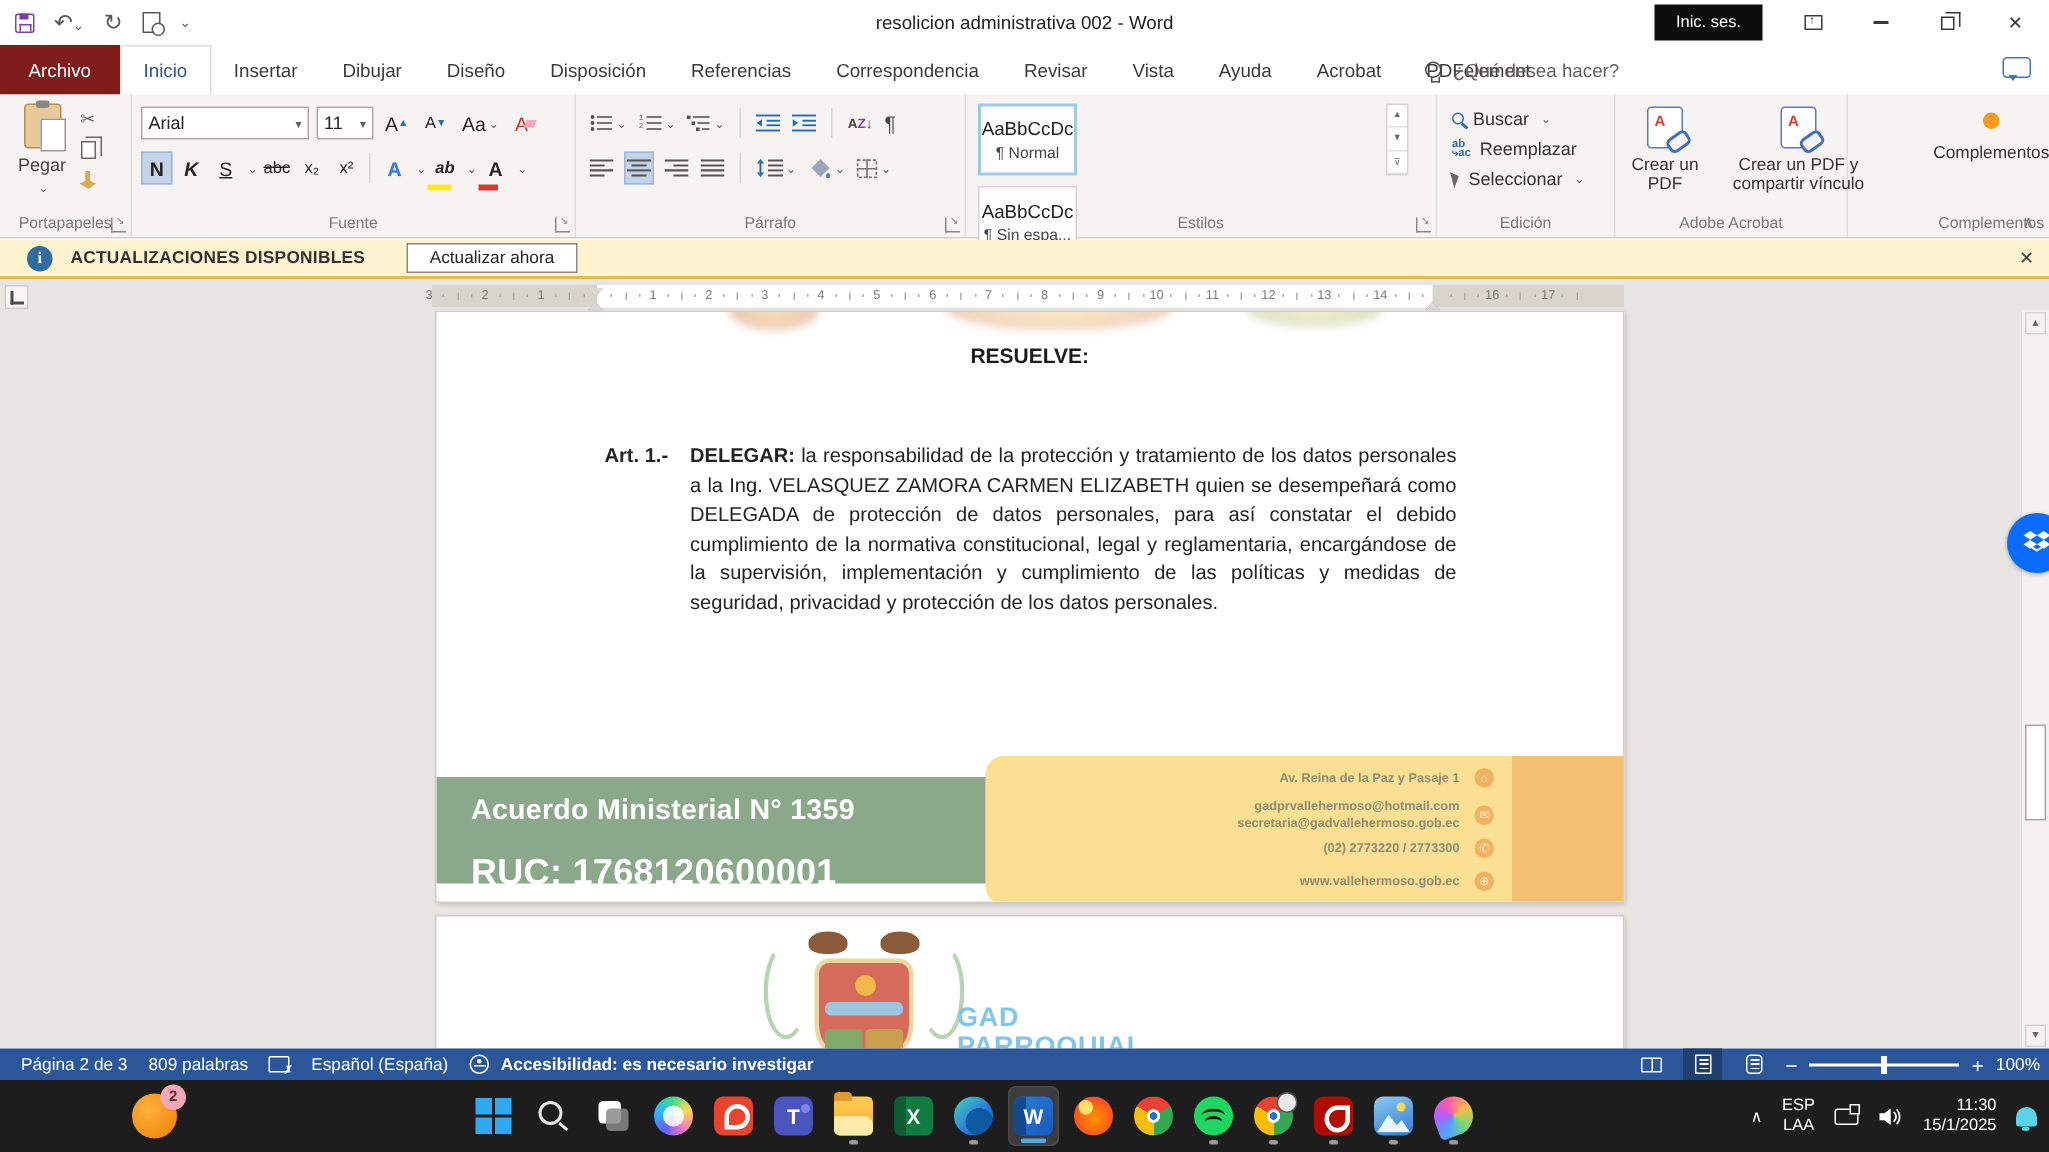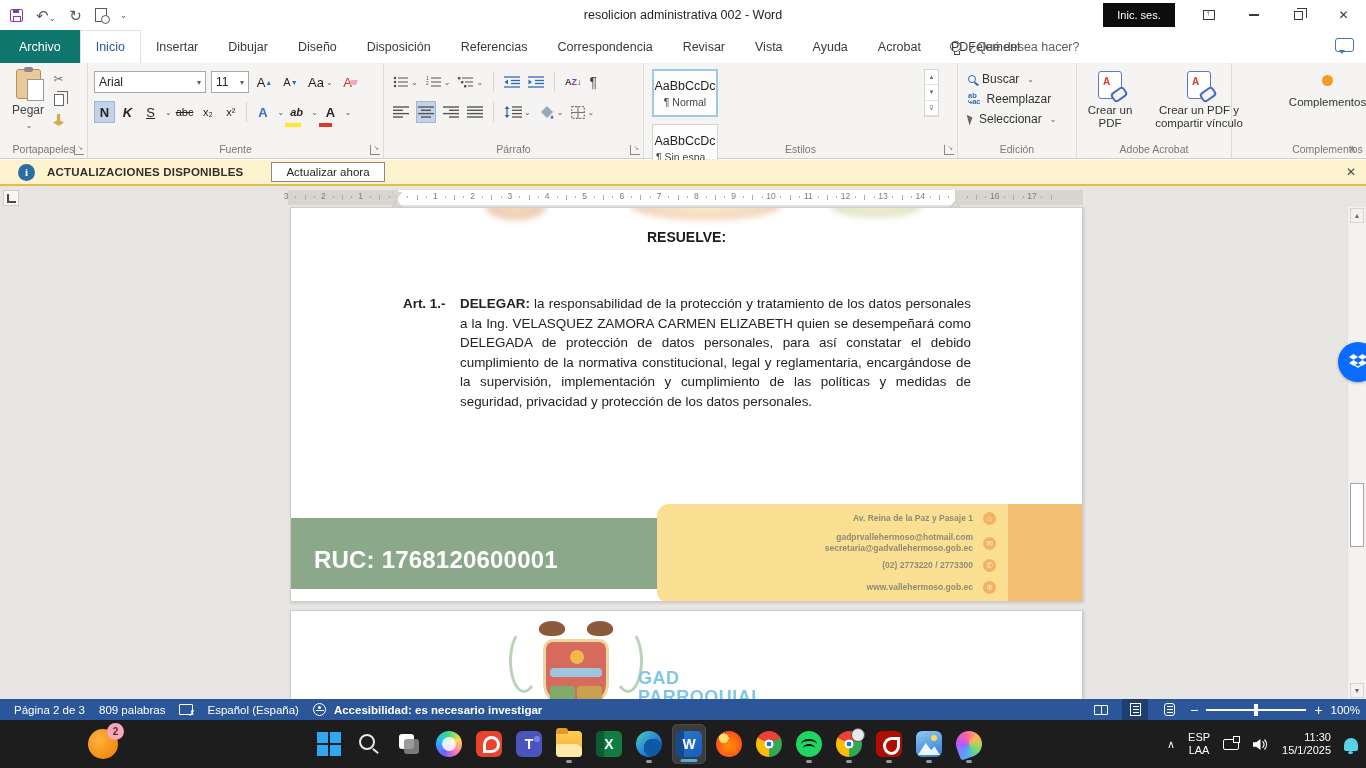--- a/index.html
+++ b/index.html
@@ -22,21 +22,21 @@
   .winbtn{width:45px;height:30px;display:flex;align-items:center;justify-content:center;color:#3b3a39;font-size:12px;}
   .rdo-ic{width:12px;height:10px;border:1.2px solid #3b3a39;position:relative;}
   .rdo-ic:after{content:"↑";position:absolute;left:2.5px;top:-2px;font-size:8px;}
   .min-ic{width:10px;height:1.4px;background:#3b3a39;}
   .res-ic{width:9px;height:9px;border:1.2px solid #3b3a39;position:relative;background:#fff;}
   .res-ic:before{content:"";position:absolute;left:2px;top:-4px;width:9px;height:9px;border:1.2px solid #3b3a39;border-bottom:none;border-left:none;}
 
   
   .tabrow{position:absolute;top:30px;left:0;right:0;height:33px;background:#fff;display:flex;align-items:stretch;}
   .rtab{padding:0 15px;display:flex;align-items:center;font-size:12.5px;color:#3b3a39;cursor:default;}
-  .rtab-file{background:#0f766e;color:#fff;padding:0 19px;}
+  .rtab-file{background:#7f1d1d;color:#fff;padding:0 19px;}
   .rtab-active{color:#2b579a;border:1px solid #e1dfdd;border-bottom:1px solid #fff;background:#fff;margin-bottom:-1px;}
   .tellme{position:absolute;left:950px;top:30px;height:33px;display:flex;align-items:center;gap:8px;color:#605e5c;font-size:12.5px;}
   .bulb{width:11px;height:11px;border:1.4px solid #4a4a4a;border-radius:50%;position:relative;}
   .bulb:after{content:"";position:absolute;left:2.5px;bottom:-4px;width:4px;height:3px;border:1px solid #4a4a4a;border-top:none;}
   .cmt{position:absolute;right:12px;top:38px;width:19px;height:14px;border:1.5px solid #3e78b5;border-radius:3px;}
   .cmt:after{content:"";position:absolute;left:3px;bottom:-6px;width:0;height:0;border:3px solid transparent;border-top:4px solid #3e78b5;}
 
   
   .ribbon{position:absolute;top:63px;left:0;right:0;height:96px;background:#f5f4f2;border-bottom:1px solid #d2d0ce;font-size:12px;color:#444;}
   .rgroup{position:absolute;top:0;bottom:0;border-right:1px solid #dedcda;}
@@ -694,20 +694,21 @@
           <div class="ctext">(02) 2773220 / 2773300</div>
           <div class="cic">✆</div>
         </div>
         <div class="crow" style="top:77px;">
           <div class="ctext">www.vallehermoso.gob.ec</div>
           <div class="cic">⊕</div>
         </div>
       </div>
 
       <div class="f-green">
+        <div class="l1">Acuerdo Ministerial N° 1359</div>
         <div class="l2">RUC: 1768120600001</div>
       </div>
     </div>
 
     <div class="page page2">
       <div class="laurel" style="left:218px;"></div>
       <div class="laurel rgt" style="left:322px;"></div>
       <div class="bull" style="left:248px;"></div>
       <div class="bull" style="left:296px;"></div>
       <div class="shield">

